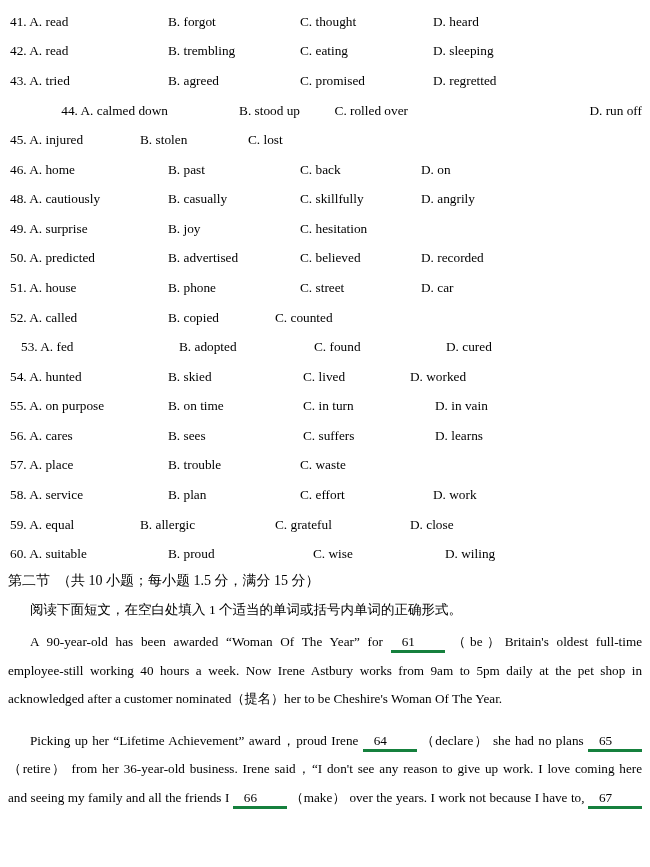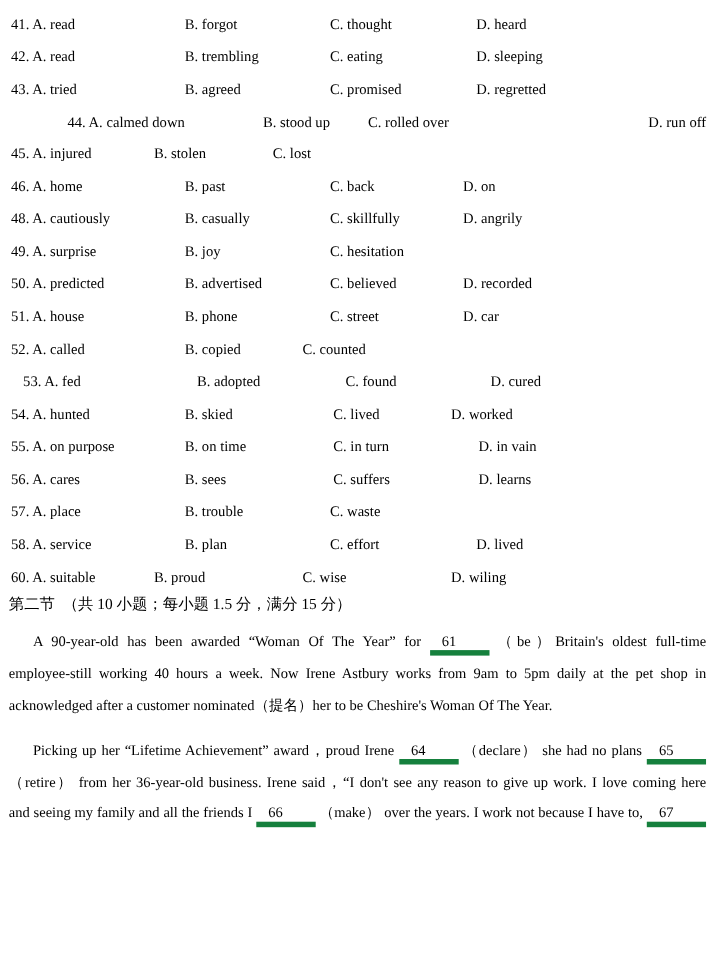--- a/index.html
+++ b/index.html
@@ -57,21 +57,21 @@
     overflow: hidden;
   }
   .pline.indent { text-indent: 22px; }
   .pline.last { text-align-last: left; }
   .blank {
     display: inline-block;
     min-width: 32px;
     padding: 0 11px;
     text-align: center;
     text-indent: 0;
-    border-bottom: 5px solid #15803d;
+    border-bottom: 3px solid #15803d;
     height: 16px;
     line-height: 16px;
   }
 </style>
 </head>
 <body>
 
 <div class="page">
   <div class="qlist">
   <div class="q-row">
@@ -180,32 +180,39 @@
   <div class="q-row">
     <span>57. A. place</span>
     <span>B. trouble</span>
     <span>C. waste</span>
   </div>
 
   <div class="q-row">
     <span>58. A. service</span>
     <span>B. plan</span>
     <span>C. effort</span>
-    <span>D. lived</span>
-  </div>
-
+    <span>D. work</span>
+  </div>
+
+  <div class="q-row">
+    <span>59. A. equal</span>
+    <span>B. allergic</span>
+    <span>C. grateful</span>
+    <span>D. close</span>
+  </div>
 
   <div class="q-row">
     <span>60. A. suitable</span>
     <span>B. proud</span>
     <span>C. wise</span>
     <span>D. wiling</span>
   </div>
 </div>
   <div class="sec-head">第二节  （共 10 小题；每小题 1.5 分，满分 15 分）</div>
+  <div class="instruction">阅读下面短文，在空白处填入 1 个适当的单词或括号内单词的正确形式。</div>
   <div class="passage">
       <div class="para">
         <div class="pline indent">A 90-year-old has been awarded “Woman Of The Year” for <span class="blank">61</span> （be）Britain's oldest full-time</div>
         <div class="pline">employee-still working 40 hours a week. Now Irene Astbury works from 9am to 5pm daily at the pet shop in</div>
         <div class="pline last">acknowledged after a customer nominated（提名）her to be Cheshire's Woman Of The Year.</div>
       </div>
       <div class="para p2">
         <div class="pline indent">Picking up her “Lifetime Achievement” award，proud Irene <span class="blank">64</span> （declare） she had no plans <span class="blank">65</span></div>
         <div class="pline">（retire） from her 36-year-old business. Irene said，“I don't see any reason to give up work. I love coming here</div>
         <div class="pline">and seeing my family and all the friends I <span class="blank">66</span> （make） over the years. I work not because I have to, <span class="blank">67</span></div>

